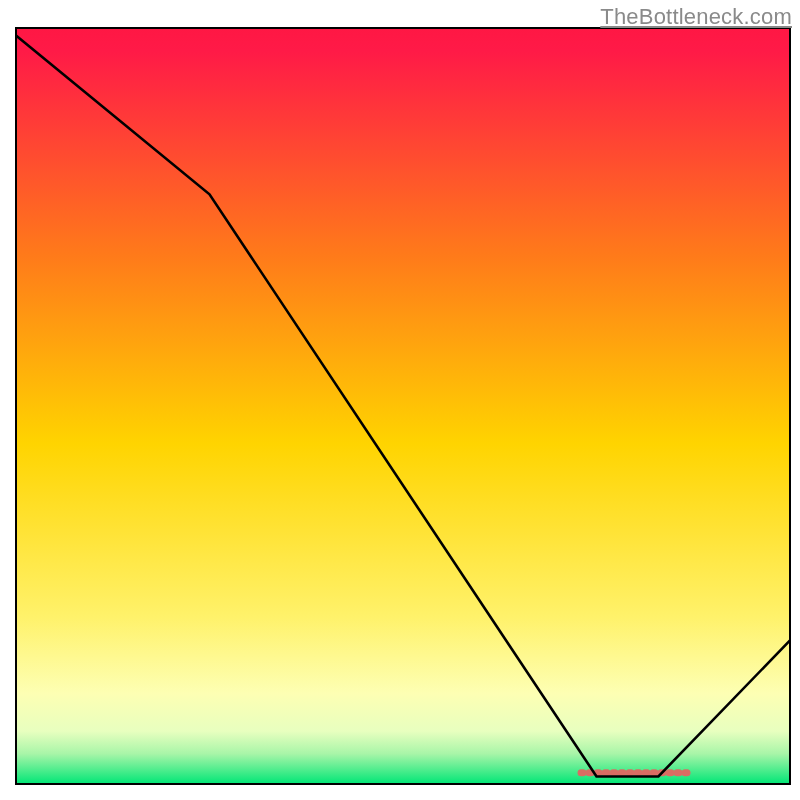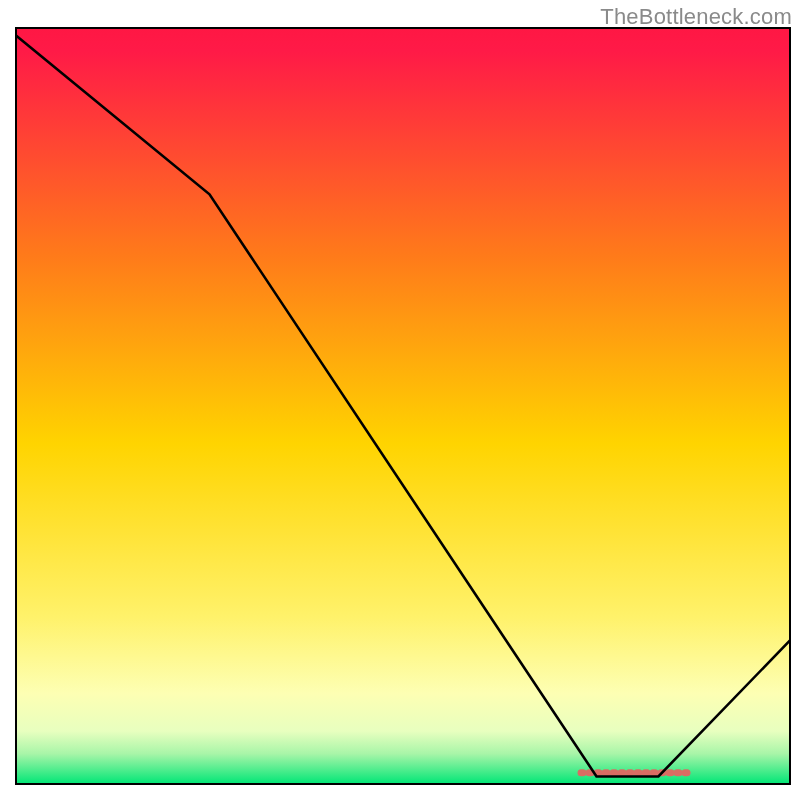--- a/index.html
+++ b/index.html
@@ -19,20 +19,21 @@
   }
   .watermark {
     position: absolute;
     top: 4px;
     right: 8px;
     color: #8a8a8a;
     font-size: 22px;
     font-weight: 400;
     letter-spacing: 0.2px;
     z-index: 3;
+    text-decoration: underline;
   }
   svg {
     position: absolute;
     inset: 0;
   }
 </style>
 </head>
 <body>
 
 <div class="frame">

